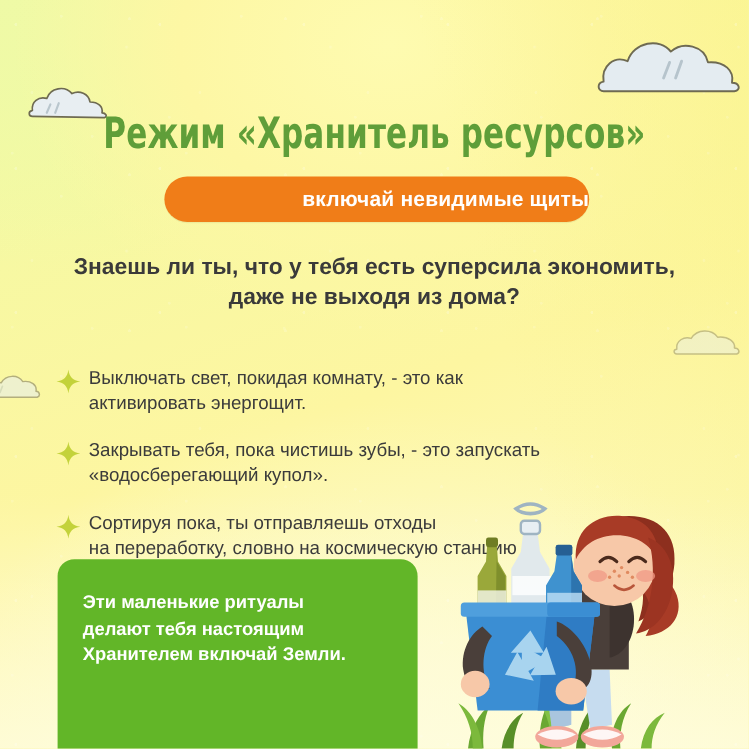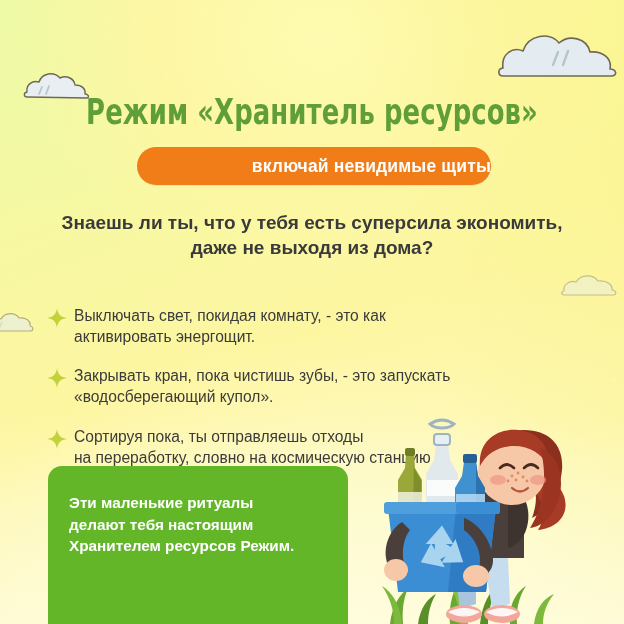--- a/index.html
+++ b/index.html
@@ -187,41 +187,41 @@
       <span class="btext">Выключать свет, покидая комнату, - это как
 активировать энергощит.</span>
     </div>
 
     <div class="bullet">
       <span class="spark">
         <svg width="20" height="20" viewBox="0 0 20 20">
           <path d="M10 0 C10.8 6.3 13.7 9.2 20 10 C13.7 10.8 10.8 13.7 10 20 C9.2 13.7 6.3 10.8 0 10 C6.3 9.2 9.2 6.3 10 0 Z" fill="#c3d23a"></path>
         </svg>
       </span>
-      <span class="btext">Закрывать кран, пока чистишь зубы, - это запускать
+      <span class="btext">Закрывать тебя, пока чистишь зубы, - это запускать
 «водосберегающий купол».</span>
     </div>
 
     <div class="bullet">
       <span class="spark">
         <svg width="20" height="20" viewBox="0 0 20 20">
           <path d="M10 0 C10.8 6.3 13.7 9.2 20 10 C13.7 10.8 10.8 13.7 10 20 C9.2 13.7 6.3 10.8 0 10 C6.3 9.2 9.2 6.3 10 0 Z" fill="#c3d23a"></path>
         </svg>
       </span>
       <span class="btext">Сортируя пока, ты отправляешь отходы
 на переработку, словно на космическую станцию
 по их преобразованию.</span>
     </div>
 
   </div>
 
   <div class="green-card">
     <div class="green-text">Эти маленькие ритуалы
 делают тебя настоящим
-Хранителем ресурсов Режим.</div>
+Хранителем включай Земли.</div>
   </div>
 
   <div class="illus">
     <svg width="252" height="206" viewBox="0 0 252 206">
 
       <g>
         <path d="M18 206 C20 188 28 176 36 170 C31 182 30 194 31 206 Z" fill="#6aa832"></path>
         <path d="M30 206 C28 186 20 174 10 168 C18 180 22 192 22 206 Z" fill="#7cb93c"></path>
         <path d="M46 206 C48 190 56 180 64 176 C58 186 56 196 56 206 Z" fill="#588f28"></path>
         <path d="M78 206 C76 182 84 164 96 154 C88 170 86 188 88 206 Z" fill="#6aa832"></path>

